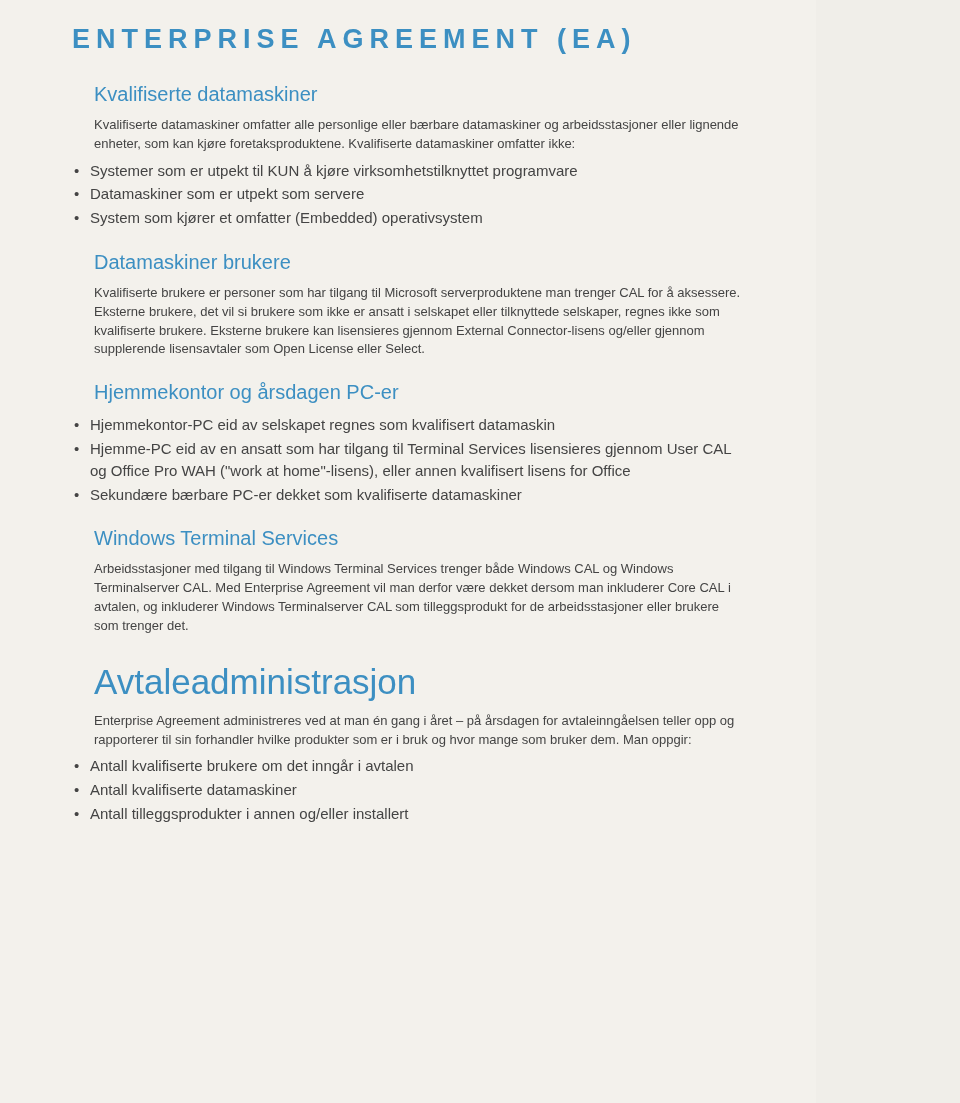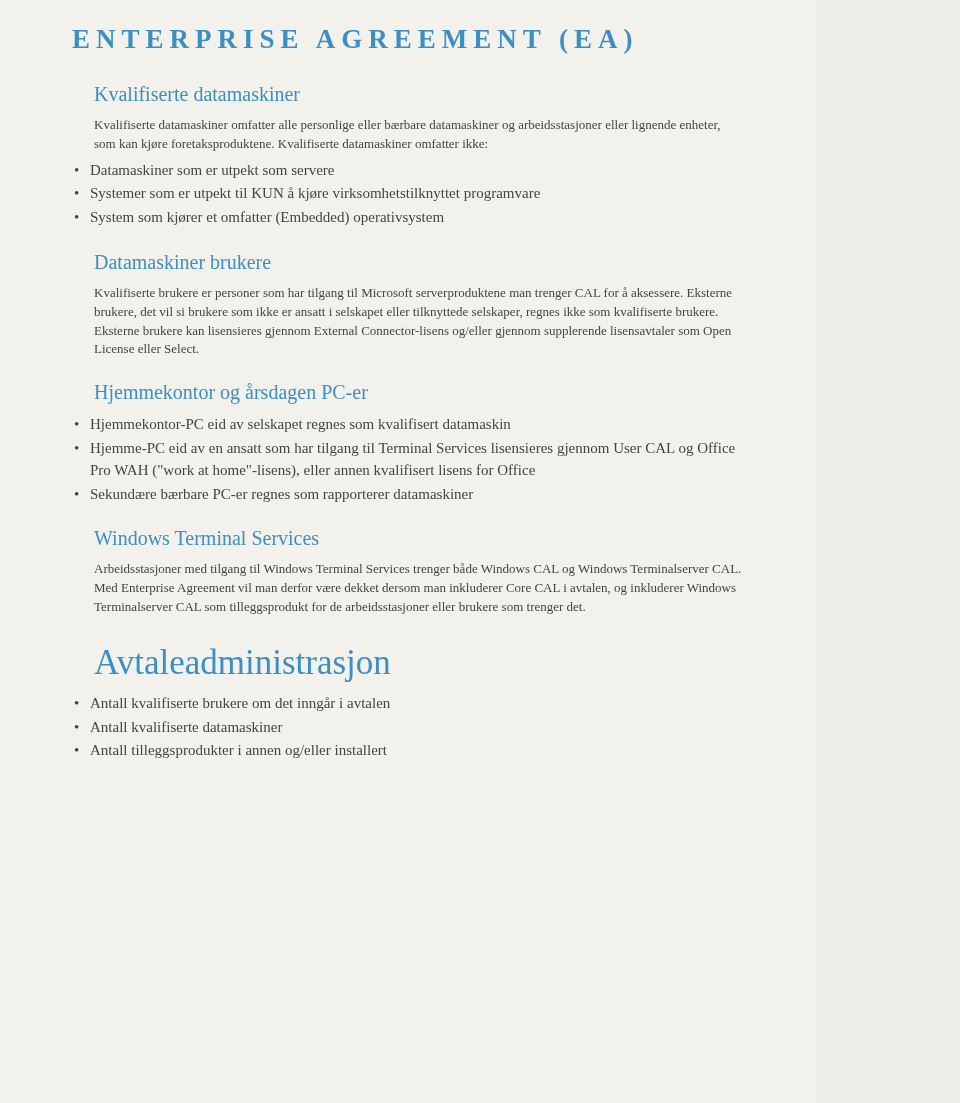--- a/index.html
+++ b/index.html
@@ -8,21 +8,20 @@
     background: #f0eee9;
     font-family: "Segoe UI", "Helvetica Neue", Arial, sans-serif;
     color: #3f3f3f;
   }
   .page {
     width: 816px;
     min-height: 1103px;
     background: #f3f1ec;
     box-sizing: border-box;
     padding: 24px 72px 40px 72px;
-    font-family: Liberation Serif, serif;
   }
   .page-title {
     font-size: 27px;
     font-weight: 700;
     letter-spacing: 6px;
     color: #3c8fc2;
     margin-bottom: 28px;
     text-transform: uppercase;
     white-space: nowrap;
   }
@@ -75,38 +74,39 @@
 </head>
 <body>
 
 <div class="page">
 
   <div class="page-title">ENTERPRISE AGREEMENT (EA)</div>
 
   <div class="h-blue h-sub inset">Kvalifiserte datamaskiner</div>
   <p class="body-text inset">Kvalifiserte datamaskiner omfatter alle personlige eller bærbare datamaskiner og arbeidsstasjoner eller lignende enheter, som kan kjøre foretaksproduktene. Kvalifiserte datamaskiner omfatter ikke:</p>
   <ul class="bullets inset">
+    <li>Systemer som er utpekt til KUN å kjøre virksomhetstilknyttet programvare</li>
     <li>Datamaskiner som er utpekt som servere</li>
-    <li>Systemer som er utpekt til KUN å kjøre virksomhetstilknyttet programvare</li>
     <li>System som kjører et omfatter (Embedded) operativsystem</li>
   </ul>
 
   <div class="h-blue h-sub inset">Datamaskiner brukere</div>
   <p class="body-text inset">Kvalifiserte brukere er personer som har tilgang til Microsoft serverproduktene man trenger CAL for å aksessere. Eksterne brukere, det vil si brukere som ikke er ansatt i selskapet eller tilknyttede selskaper, regnes ikke som kvalifiserte brukere. Eksterne brukere kan lisensieres gjennom External Connector-lisens og/eller gjennom supplerende lisensavtaler som Open License eller Select.</p>
 
   <div class="h-blue h-sub inset">Hjemmekontor og årsdagen PC-er</div>
   <ul class="bullets inset">
     <li>Hjemmekontor-PC eid av selskapet regnes som kvalifisert datamaskin</li>
     <li>Hjemme-PC eid av en ansatt som har tilgang til Terminal Services lisensieres gjennom User CAL og Office Pro WAH ("work at home"-lisens), eller annen kvalifisert lisens for Office</li>
-    <li>Sekundære bærbare PC-er regnes som rapporterer datamaskiner</li>
+    <li>Sekundære bærbare PC-er dekket som kvalifiserte datamaskiner</li>
   </ul>
 
   <div class="h-blue h-sub inset">Windows Terminal Services</div>
   <p class="body-text inset">Arbeidsstasjoner med tilgang til Windows Terminal Services trenger både Windows CAL og Windows Terminalserver CAL. Med Enterprise Agreement vil man derfor være dekket dersom man inkluderer Core CAL i avtalen, og inkluderer Windows Terminalserver CAL som tilleggsprodukt for de arbeidsstasjoner eller brukere som trenger det.</p>
 
   <div class="h-large inset">Avtaleadministrasjon</div>
+  <p class="body-text inset">Enterprise Agreement administreres ved at man én gang i året – på årsdagen for avtaleinngåelsen teller opp og rapporterer til sin forhandler hvilke produkter som er i bruk og hvor mange som bruker dem. Man oppgir:</p>
   <ul class="bullets inset">
     <li>Antall kvalifiserte brukere om det inngår i avtalen</li>
     <li>Antall kvalifiserte datamaskiner</li>
     <li>Antall tilleggsprodukter i annen og/eller installert</li>
   </ul>
 
 </div>
 
 </body></html>

